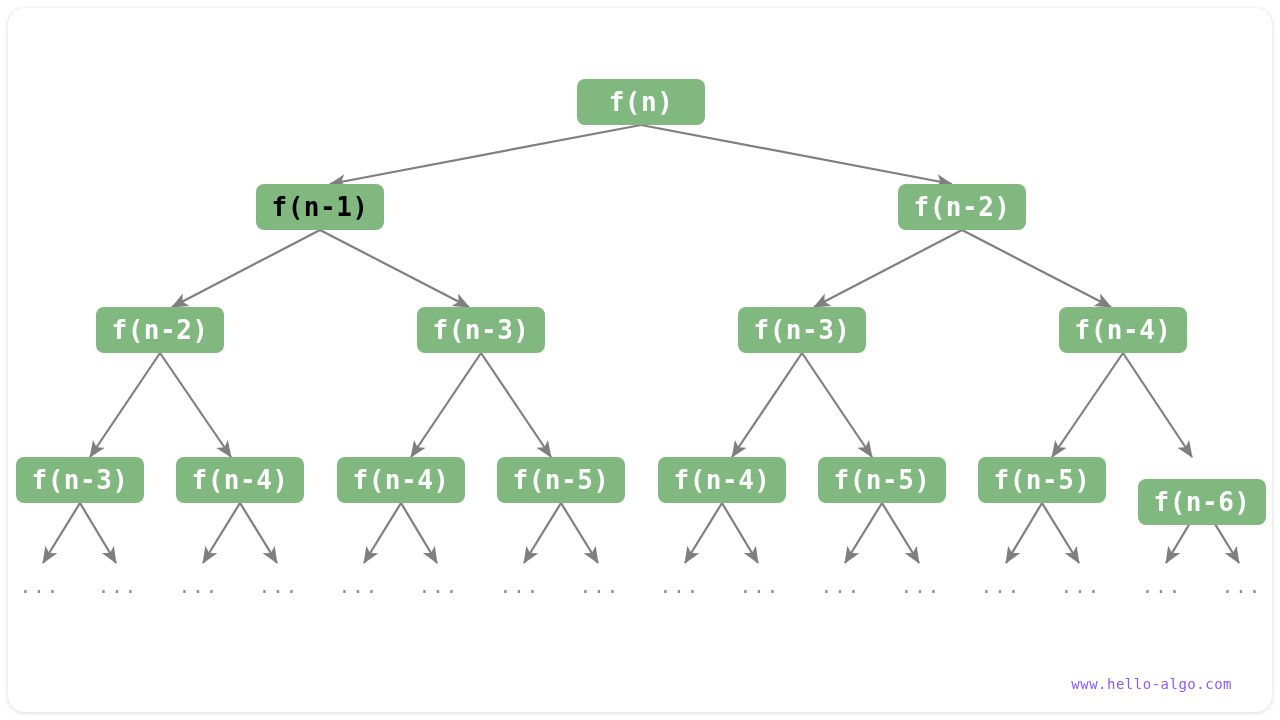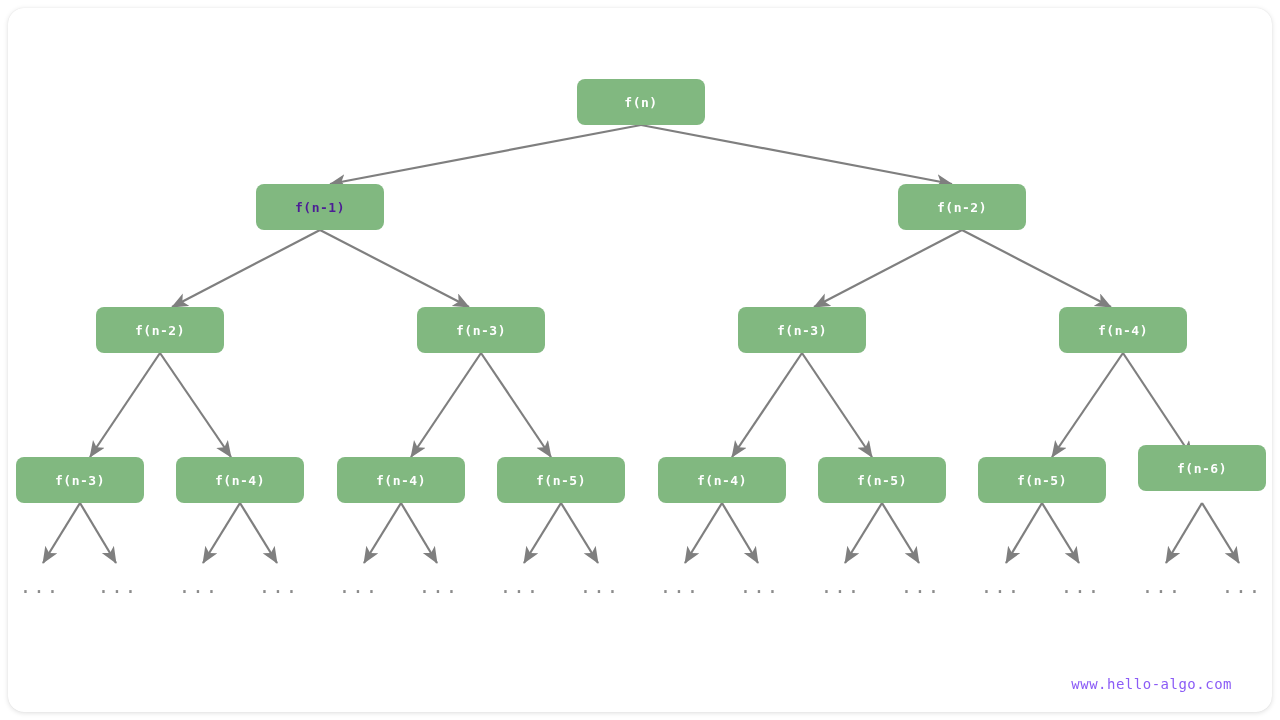--- a/index.html
+++ b/index.html
@@ -31,21 +31,21 @@
     width: 1280px; height: 720px;
     pointer-events: none;
   }
   .node {
     position: absolute;
     background: #81b880;
     border-radius: 8px;
     color: #ffffff;
     font-family: "DejaVu Sans Mono", monospace;
     font-weight: bold;
-    font-size: 13px;
+    font-size: 26px;
     letter-spacing: 0.5px;
     display: flex;
     align-items: center;
     justify-content: center;
     height: 46px;
     white-space: nowrap;
   }
   .ellipsis {
     position: absolute;
     color: #8c8c8c;
@@ -108,34 +108,34 @@
         <line x1="882" y1="503" x2="919" y2="563" stroke="#7f7f7f" stroke-width="2.2" marker-end="url(#arrowhead)"></line>
         <line x1="1042" y1="503" x2="1006" y2="563" stroke="#7f7f7f" stroke-width="2.2" marker-end="url(#arrowhead)"></line>
         <line x1="1042" y1="503" x2="1079" y2="563" stroke="#7f7f7f" stroke-width="2.2" marker-end="url(#arrowhead)"></line>
         <line x1="1202" y1="503" x2="1166" y2="563" stroke="#7f7f7f" stroke-width="2.2" marker-end="url(#arrowhead)"></line>
         <line x1="1202" y1="503" x2="1239" y2="563" stroke="#7f7f7f" stroke-width="2.2" marker-end="url(#arrowhead)"></line>
       </g>
   </svg>
 
   <div id="nodes-layer">
       <div class="node" style="left: 577px; top: 79px; width: 128px; background: rgb(129, 184, 128); color: rgb(255, 255, 255);">f(n)</div>
-      <div class="node" style="left: 256px; top: 184px; width: 128px; background: rgb(129, 184, 128); color: #4c1d95;">f(n-1)</div>
+      <div class="node" style="left: 256px; top: 184px; width: 128px; background: rgb(129, 184, 128); color: #000000;">f(n-1)</div>
       <div class="node" style="left: 898px; top: 184px; width: 128px; background: rgb(129, 184, 128); color: rgb(255, 255, 255);">f(n-2)</div>
       <div class="node" style="left: 96px; top: 307px; width: 128px; background: rgb(129, 184, 128); color: rgb(255, 255, 255);">f(n-2)</div>
       <div class="node" style="left: 417px; top: 307px; width: 128px; background: rgb(129, 184, 128); color: rgb(255, 255, 255);">f(n-3)</div>
       <div class="node" style="left: 738px; top: 307px; width: 128px; background: rgb(129, 184, 128); color: rgb(255, 255, 255);">f(n-3)</div>
       <div class="node" style="left: 1059px; top: 307px; width: 128px; background: rgb(129, 184, 128); color: rgb(255, 255, 255);">f(n-4)</div>
       <div class="node" style="left: 16px; top: 457px; width: 128px; background: rgb(129, 184, 128); color: rgb(255, 255, 255);">f(n-3)</div>
       <div class="node" style="left: 176px; top: 457px; width: 128px; background: rgb(129, 184, 128); color: rgb(255, 255, 255);">f(n-4)</div>
       <div class="node" style="left: 337px; top: 457px; width: 128px; background: rgb(129, 184, 128); color: rgb(255, 255, 255);">f(n-4)</div>
       <div class="node" style="left: 497px; top: 457px; width: 128px; background: rgb(129, 184, 128); color: rgb(255, 255, 255);">f(n-5)</div>
       <div class="node" style="left: 658px; top: 457px; width: 128px; background: rgb(129, 184, 128); color: rgb(255, 255, 255);">f(n-4)</div>
       <div class="node" style="left: 818px; top: 457px; width: 128px; background: rgb(129, 184, 128); color: rgb(255, 255, 255);">f(n-5)</div>
       <div class="node" style="left: 978px; top: 457px; width: 128px; background: rgb(129, 184, 128); color: rgb(255, 255, 255);">f(n-5)</div>
-      <div class="node" style="left: 1138px; top: 445px; width: 128px; background: rgb(129, 184, 128); color: rgb(255, 255, 255);">f(n-6)</div>
+      <div class="node" style="left: 1138px; top: 479px; width: 128px; background: rgb(129, 184, 128); color: rgb(255, 255, 255);">f(n-6)</div>
     </div>
   <div id="ellipsis-layer">
       <div class="ellipsis" style="left: 40px; top: 586px; color: rgb(140, 140, 140);">...</div>
       <div class="ellipsis" style="left: 118px; top: 586px; color: rgb(140, 140, 140);">...</div>
       <div class="ellipsis" style="left: 199px; top: 586px; color: rgb(140, 140, 140);">...</div>
       <div class="ellipsis" style="left: 279px; top: 586px; color: rgb(140, 140, 140);">...</div>
       <div class="ellipsis" style="left: 359px; top: 586px; color: rgb(140, 140, 140);">...</div>
       <div class="ellipsis" style="left: 439px; top: 586px; color: rgb(140, 140, 140);">...</div>
       <div class="ellipsis" style="left: 520px; top: 586px; color: rgb(140, 140, 140);">...</div>
       <div class="ellipsis" style="left: 600px; top: 586px; color: rgb(140, 140, 140);">...</div>

